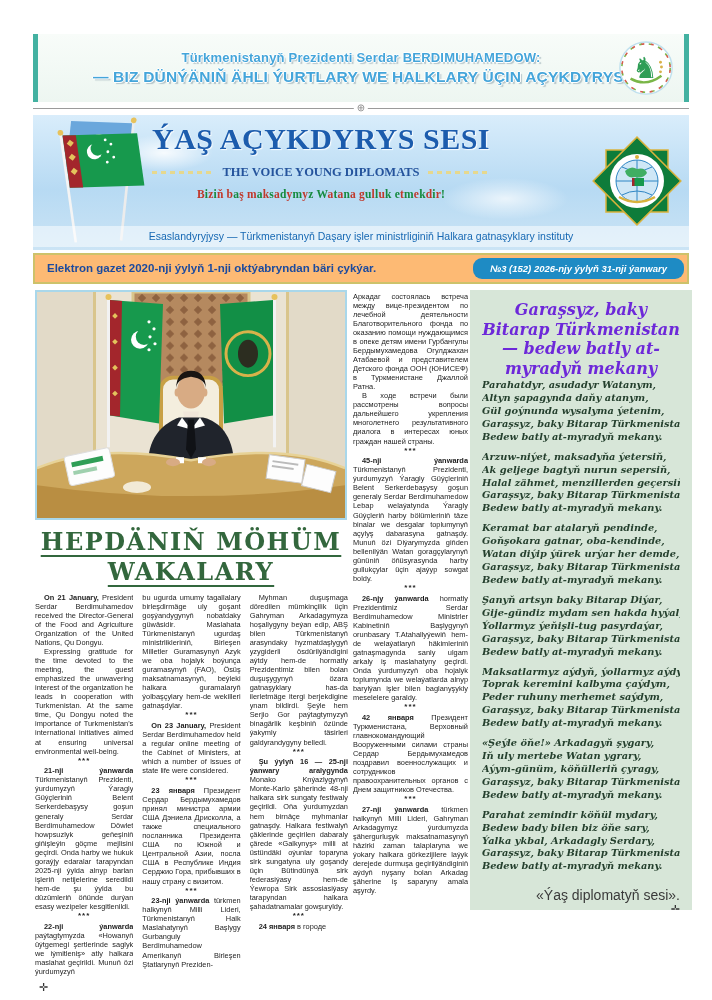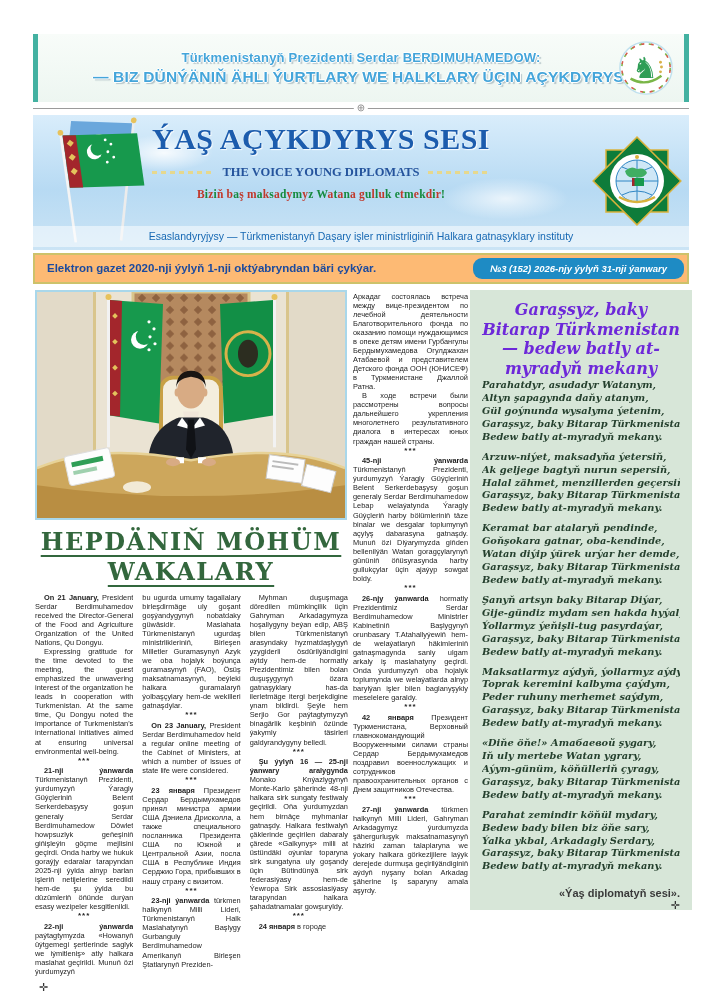--- a/index.html
+++ b/index.html
@@ -62,21 +62,21 @@
   .endmark{font-size:11px;color:#333;margin:5px 0 0 4px}
 
   
   .poem{position:absolute;left:437px;top:0;width:222px;height:620px;background:#d7e6d8;
     padding:10px 12px 8px;overflow:hidden}
   .poem-title{font-family:"DejaVu Serif",serif;font-style:italic;font-weight:bold;font-size:16px;
     line-height:1.22;color:#6d28d9;text-align:center;margin-bottom:1px}
   .stanza{margin-bottom:7px}
   .stanza div{font-family:"DejaVu Serif",serif;font-style:italic;font-weight:bold;font-size:9.8px;
     line-height:1.32;color:#25402e;white-space:nowrap;overflow:hidden}
-  .poem-sig{text-align:right;font-size:11px;font-weight:bold;color:#3a3a3a;margin-top:14px}
+  .poem-sig{text-align:right;font-size:14px;font-weight:normal;color:#3a3a3a;margin-top:14px}
   .poem-end{text-align:right;font-size:11px;color:#333}
 </style>
 </head>
 <body>
 
 <div class="banner">
   <div class="banner-l1">Türkmenistanyň Prezidenti Serdar BERDIMUHAMEDOW:</div>
   <div class="banner-l2">— BIZ DÜNÝÄNIŇ ÄHLI ÝURTLARY WE HALKLARY ÜÇIN AÇYKDYRYS!</div>
   <svg class="banner-logo" viewBox="0 0 60 60">
     <circle cx="30" cy="30" r="27" fill="#fff" stroke="#bfe0ee" stroke-width="1.5"></circle>
@@ -311,21 +311,21 @@
           <div>Bedew batly at-myradyň mekany.</div>
         </div>
         <div class="stanza">
           <div>Maksatlarmyz aýdyň, ýollarmyz aýdyň,</div>
           <div>Toprak keremini kalbyma çaýdym,</div>
           <div>Peder ruhuny merhemet saýdym,</div>
           <div>Garaşsyz, baky Bitarap Türkmenistan,</div>
           <div>Bedew batly at-myradyň mekany.</div>
         </div>
         <div class="stanza">
-          <div>«Diňe öňe!» Атабаевой şygary,</div>
+          <div>«Şeýle öňe!» Arkadagyň şygary,</div>
           <div>Iň uly mertebe Watan ygrary,</div>
           <div>Aýym-günüm, köňülleriň çyragy,</div>
           <div>Garaşsyz, baky Bitarap Türkmenistan,</div>
           <div>Bedew batly at-myradyň mekany.</div>
         </div>
         <div class="stanza">
           <div>Parahat zemindir köňül mydary,</div>
           <div>Bedew bady bilen biz öňe sary,</div>
           <div>Ýalka ykbal, Arkadagly Serdary,</div>
           <div>Garaşsyz, baky Bitarap Türkmenistan,</div>

